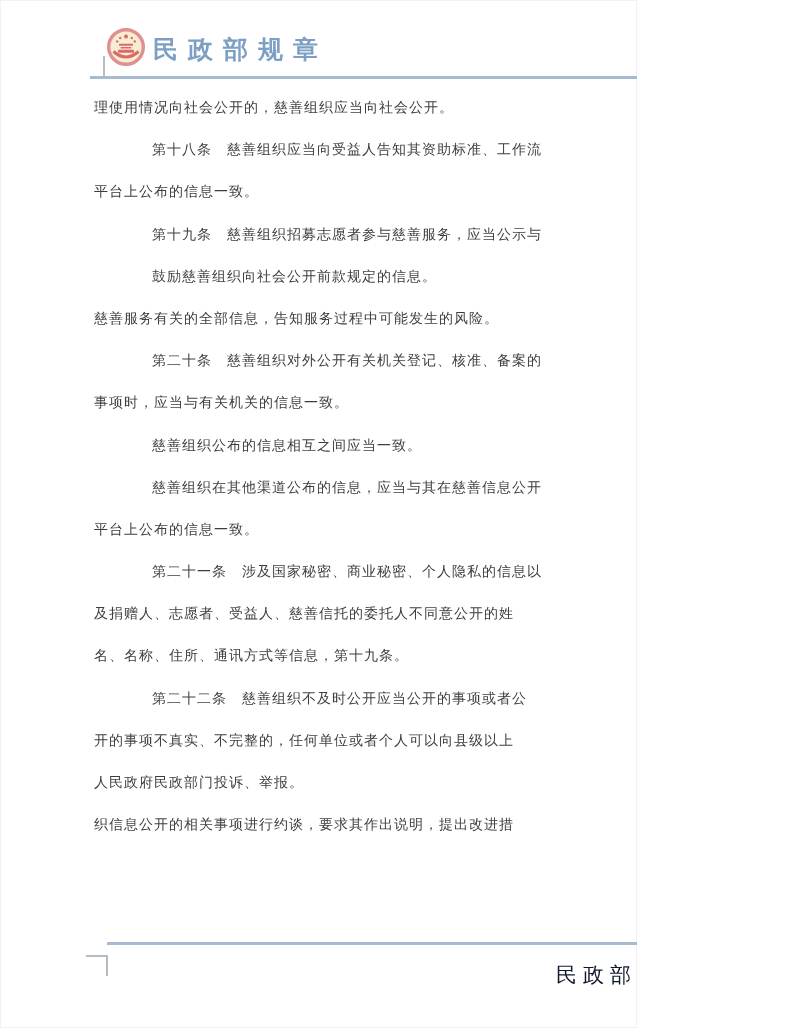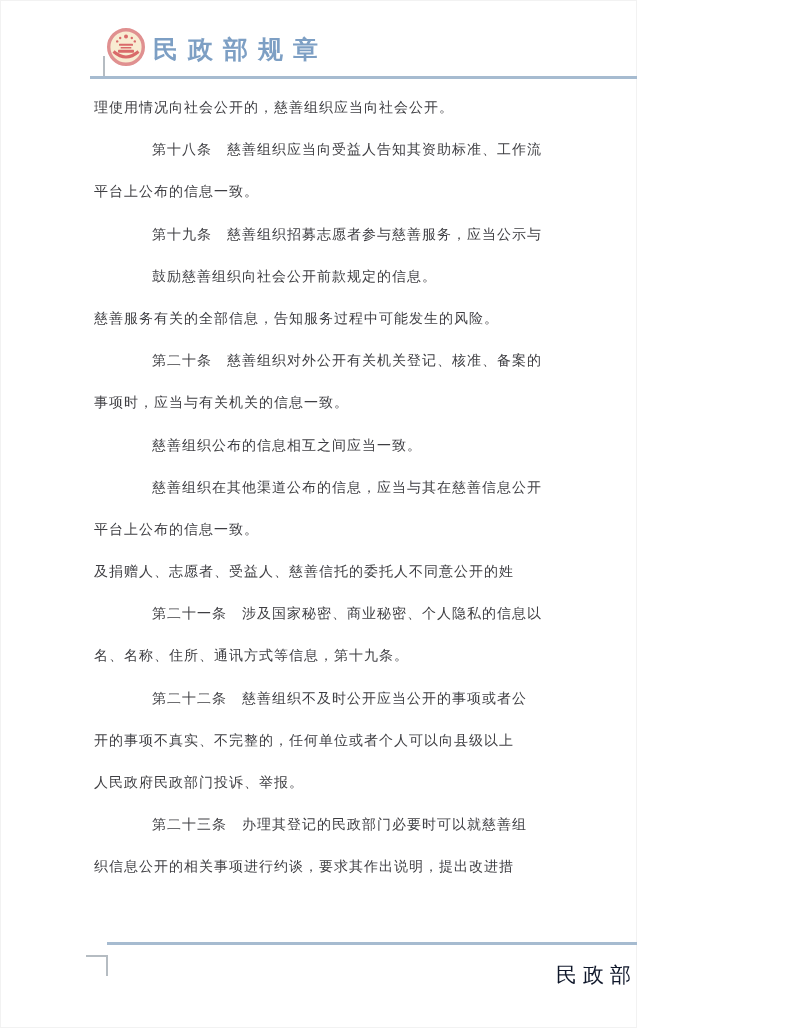--- a/index.html
+++ b/index.html
@@ -86,27 +86,26 @@
       <div class="body-line indent">第十八条　慈善组织应当向受益人告知其资助标准、工作流</div>
       <div class="body-line">平台上公布的信息一致。</div>
       <div class="body-line indent">第十九条　慈善组织招募志愿者参与慈善服务，应当公示与</div>
       <div class="body-line indent">鼓励慈善组织向社会公开前款规定的信息。</div>
       <div class="body-line">慈善服务有关的全部信息，告知服务过程中可能发生的风险。</div>
       <div class="body-line indent">第二十条　慈善组织对外公开有关机关登记、核准、备案的</div>
       <div class="body-line">事项时，应当与有关机关的信息一致。</div>
       <div class="body-line indent">慈善组织公布的信息相互之间应当一致。</div>
       <div class="body-line indent">慈善组织在其他渠道公布的信息，应当与其在慈善信息公开</div>
       <div class="body-line">平台上公布的信息一致。</div>
+      <div class="body-line indent">第二十一条　涉及国家秘密、商业秘密、个人隐私的信息以</div>
       <div class="body-line">及捐赠人、志愿者、受益人、慈善信托的委托人不同意公开的姓</div>
-      <div class="body-line indent">第二十一条　涉及国家秘密、商业秘密、个人隐私的信息以</div>
       <div class="body-line">名、名称、住所、通讯方式等信息，第十九条。</div>
       <div class="body-line indent">第二十二条　慈善组织不及时公开应当公开的事项或者公</div>
       <div class="body-line">开的事项不真实、不完整的，任何单位或者个人可以向县级以上</div>
       <div class="body-line">人民政府民政部门投诉、举报。</div>
-      <div class="body-line indent">第二十三条　办理其登记的民政部门必要时可以就慈善组</div>
       <div class="body-line">织信息公开的相关事项进行约谈，要求其作出说明，提出改进措</div>
     </div>
 
   <div class="page-number">- 8 -</div>
   <div class="rule rule-bottom"></div>
   <div class="mark mark-bl-h"></div>
   <div class="mark mark-bl-v"></div>
   <div class="mark mark-br-h"></div>
   <div class="mark mark-br-v"></div>
   <div class="publisher">民政部发布</div>

